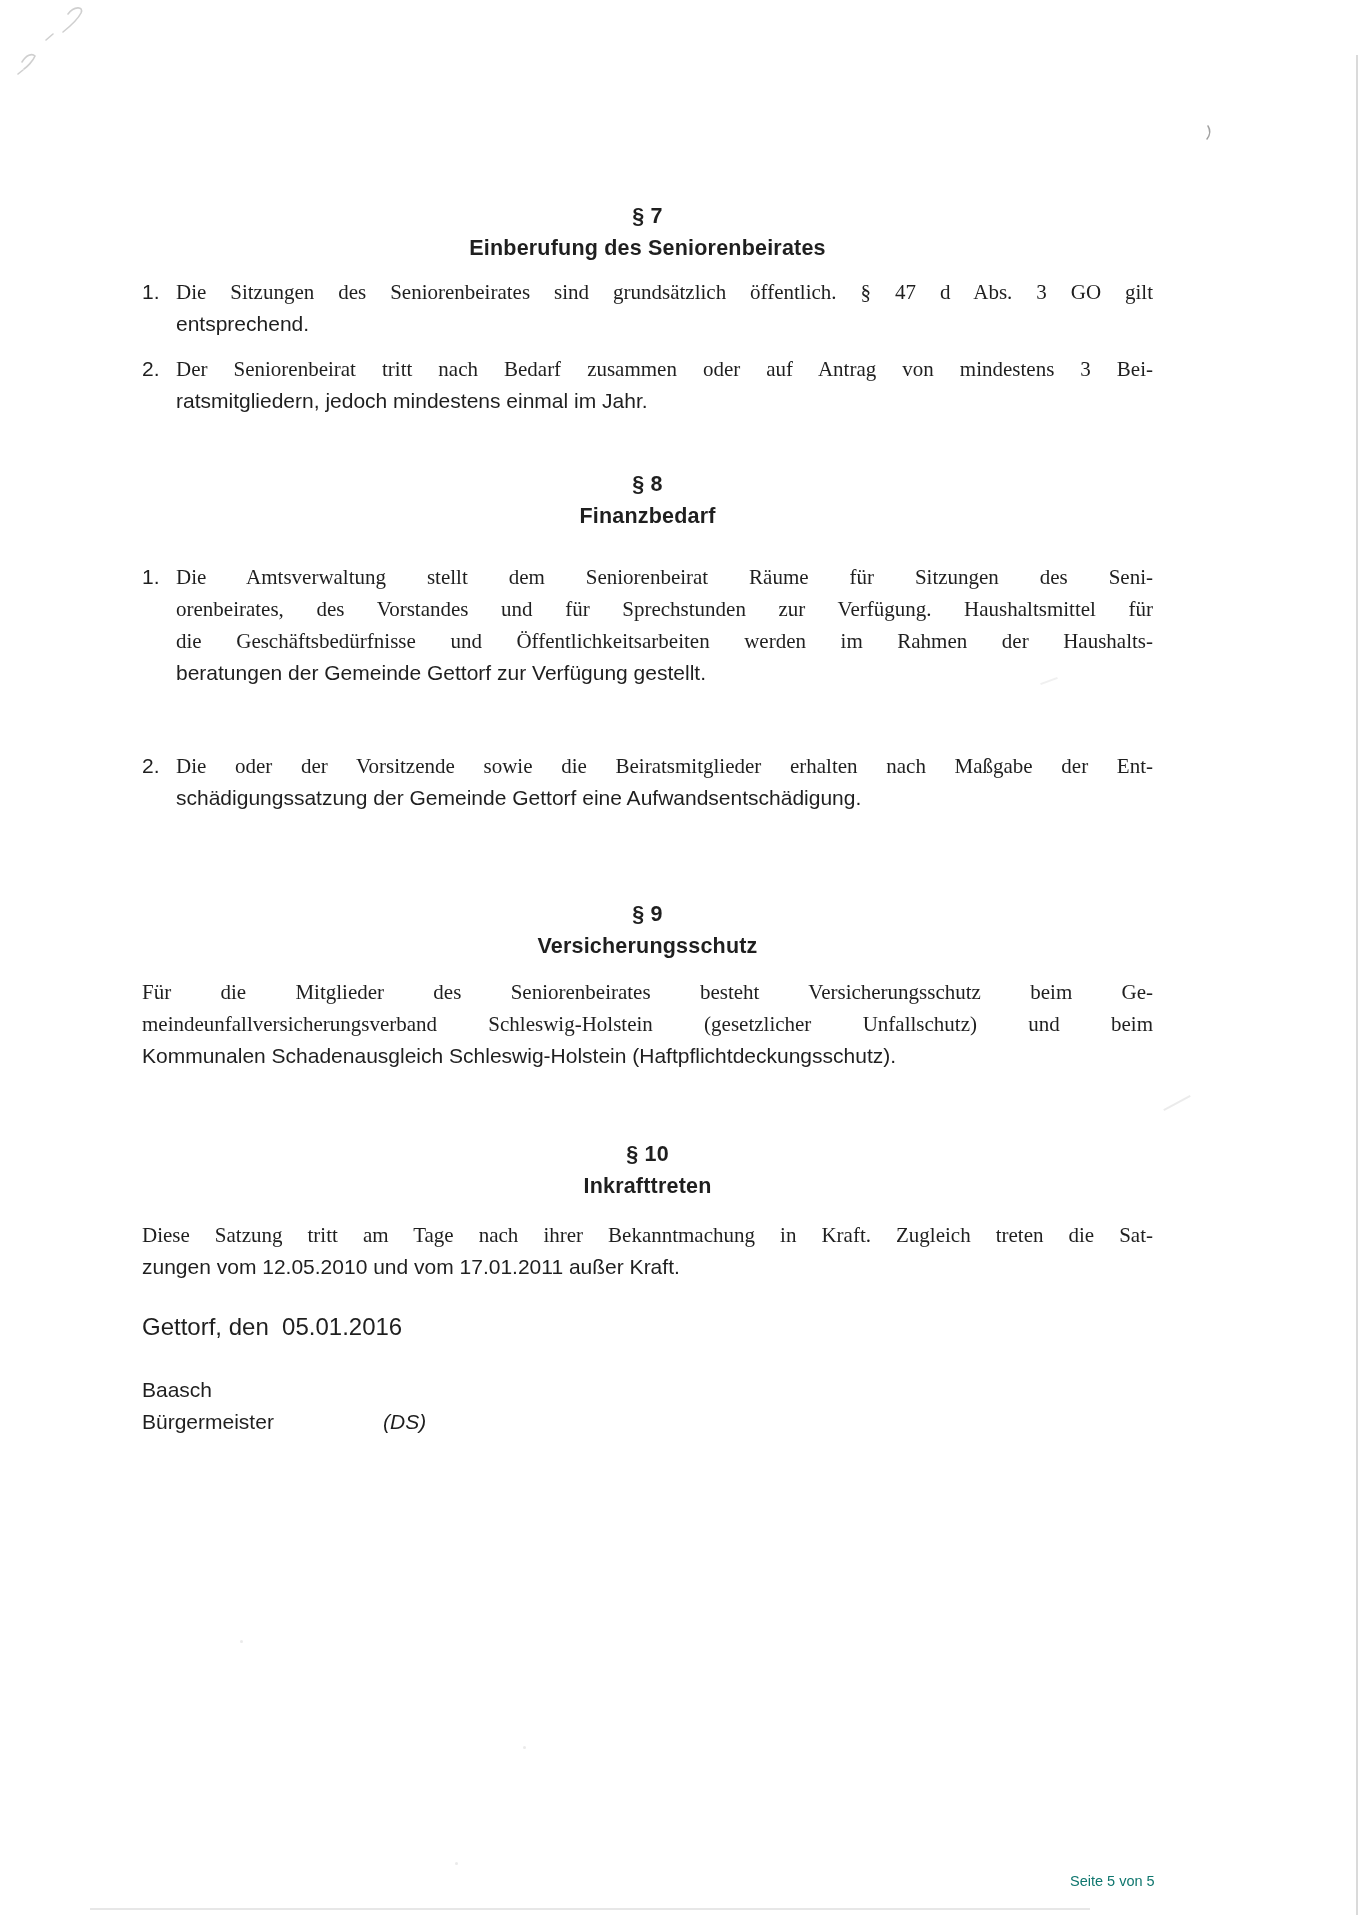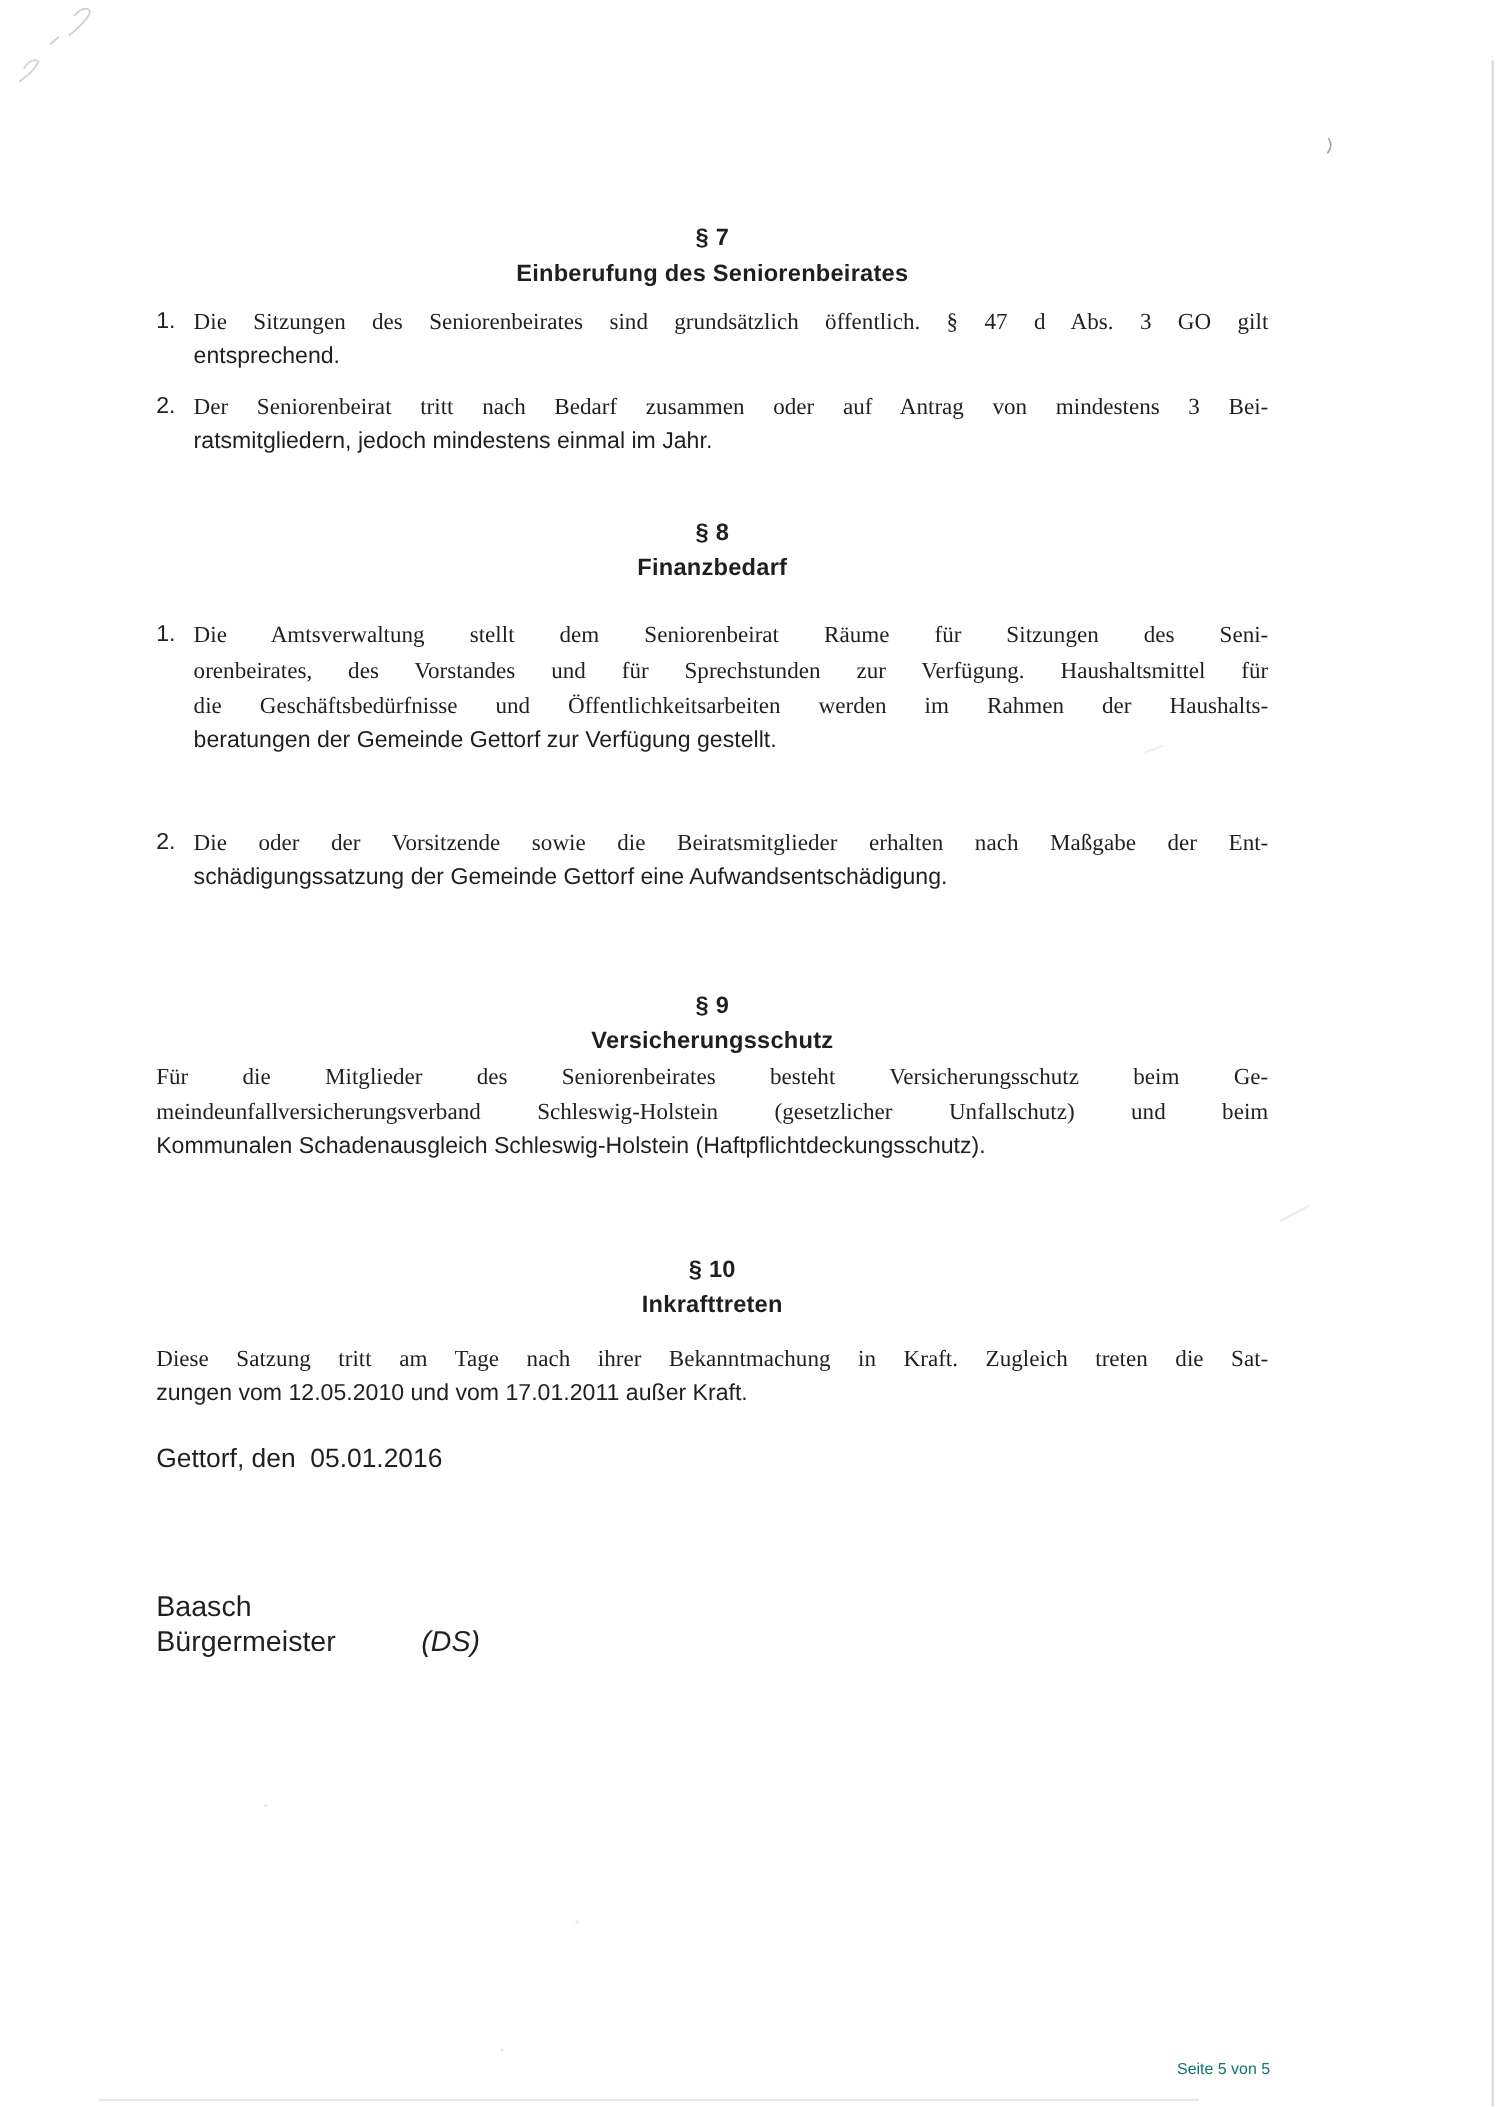--- a/index.html
+++ b/index.html
@@ -35,35 +35,35 @@
   }
 
   .block { font-size: 21px; line-height: 32px; }
   .block.item { position: relative; padding-left: 34px; }
   .marker { position: absolute; left: 0; top: 0; line-height: 32px; }
 
   #sec-s7  .b0 { margin-top: 12px; }
   #sec-s7  .b1 { margin-top: 13px; }
   #sec-s8  .b0 { margin-top: 29px; }
   #sec-s8  .b1 { margin-top: 61px; }
-  #sec-s9  .b0 { margin-top: 0; }
+  #sec-s9  .b0 { margin-top: 14px; }
   #sec-s10 .b0 { margin-top: 17px; }
 
   .tl { line-height: 32px; }
   .tl.just { text-align: justify; text-align-last: justify; font-family: Liberation Serif, serif; }
 
   
   #place-date {
     position: absolute; left: 142px; top: 1311px;
     font-size: 24px; line-height: 32px;
     white-space: pre;
   }
   #signature {
-    position: absolute; left: 142px; top: 1444px;
-    font-size: 26px; line-height: 32px;
+    position: absolute; left: 142px; top: 1374px;
+    font-size: 21px; line-height: 32px;
   }
   .sig-row { position: relative; }
   .sig-seal { position: absolute; left: 241px; top: 0; font-style: italic; }
 
   
   #page-footer {
     position: absolute; left: 1070px; top: 1872px;
     font-size: 14.5px; line-height: 18px;
     color: #0f766e;
   }

